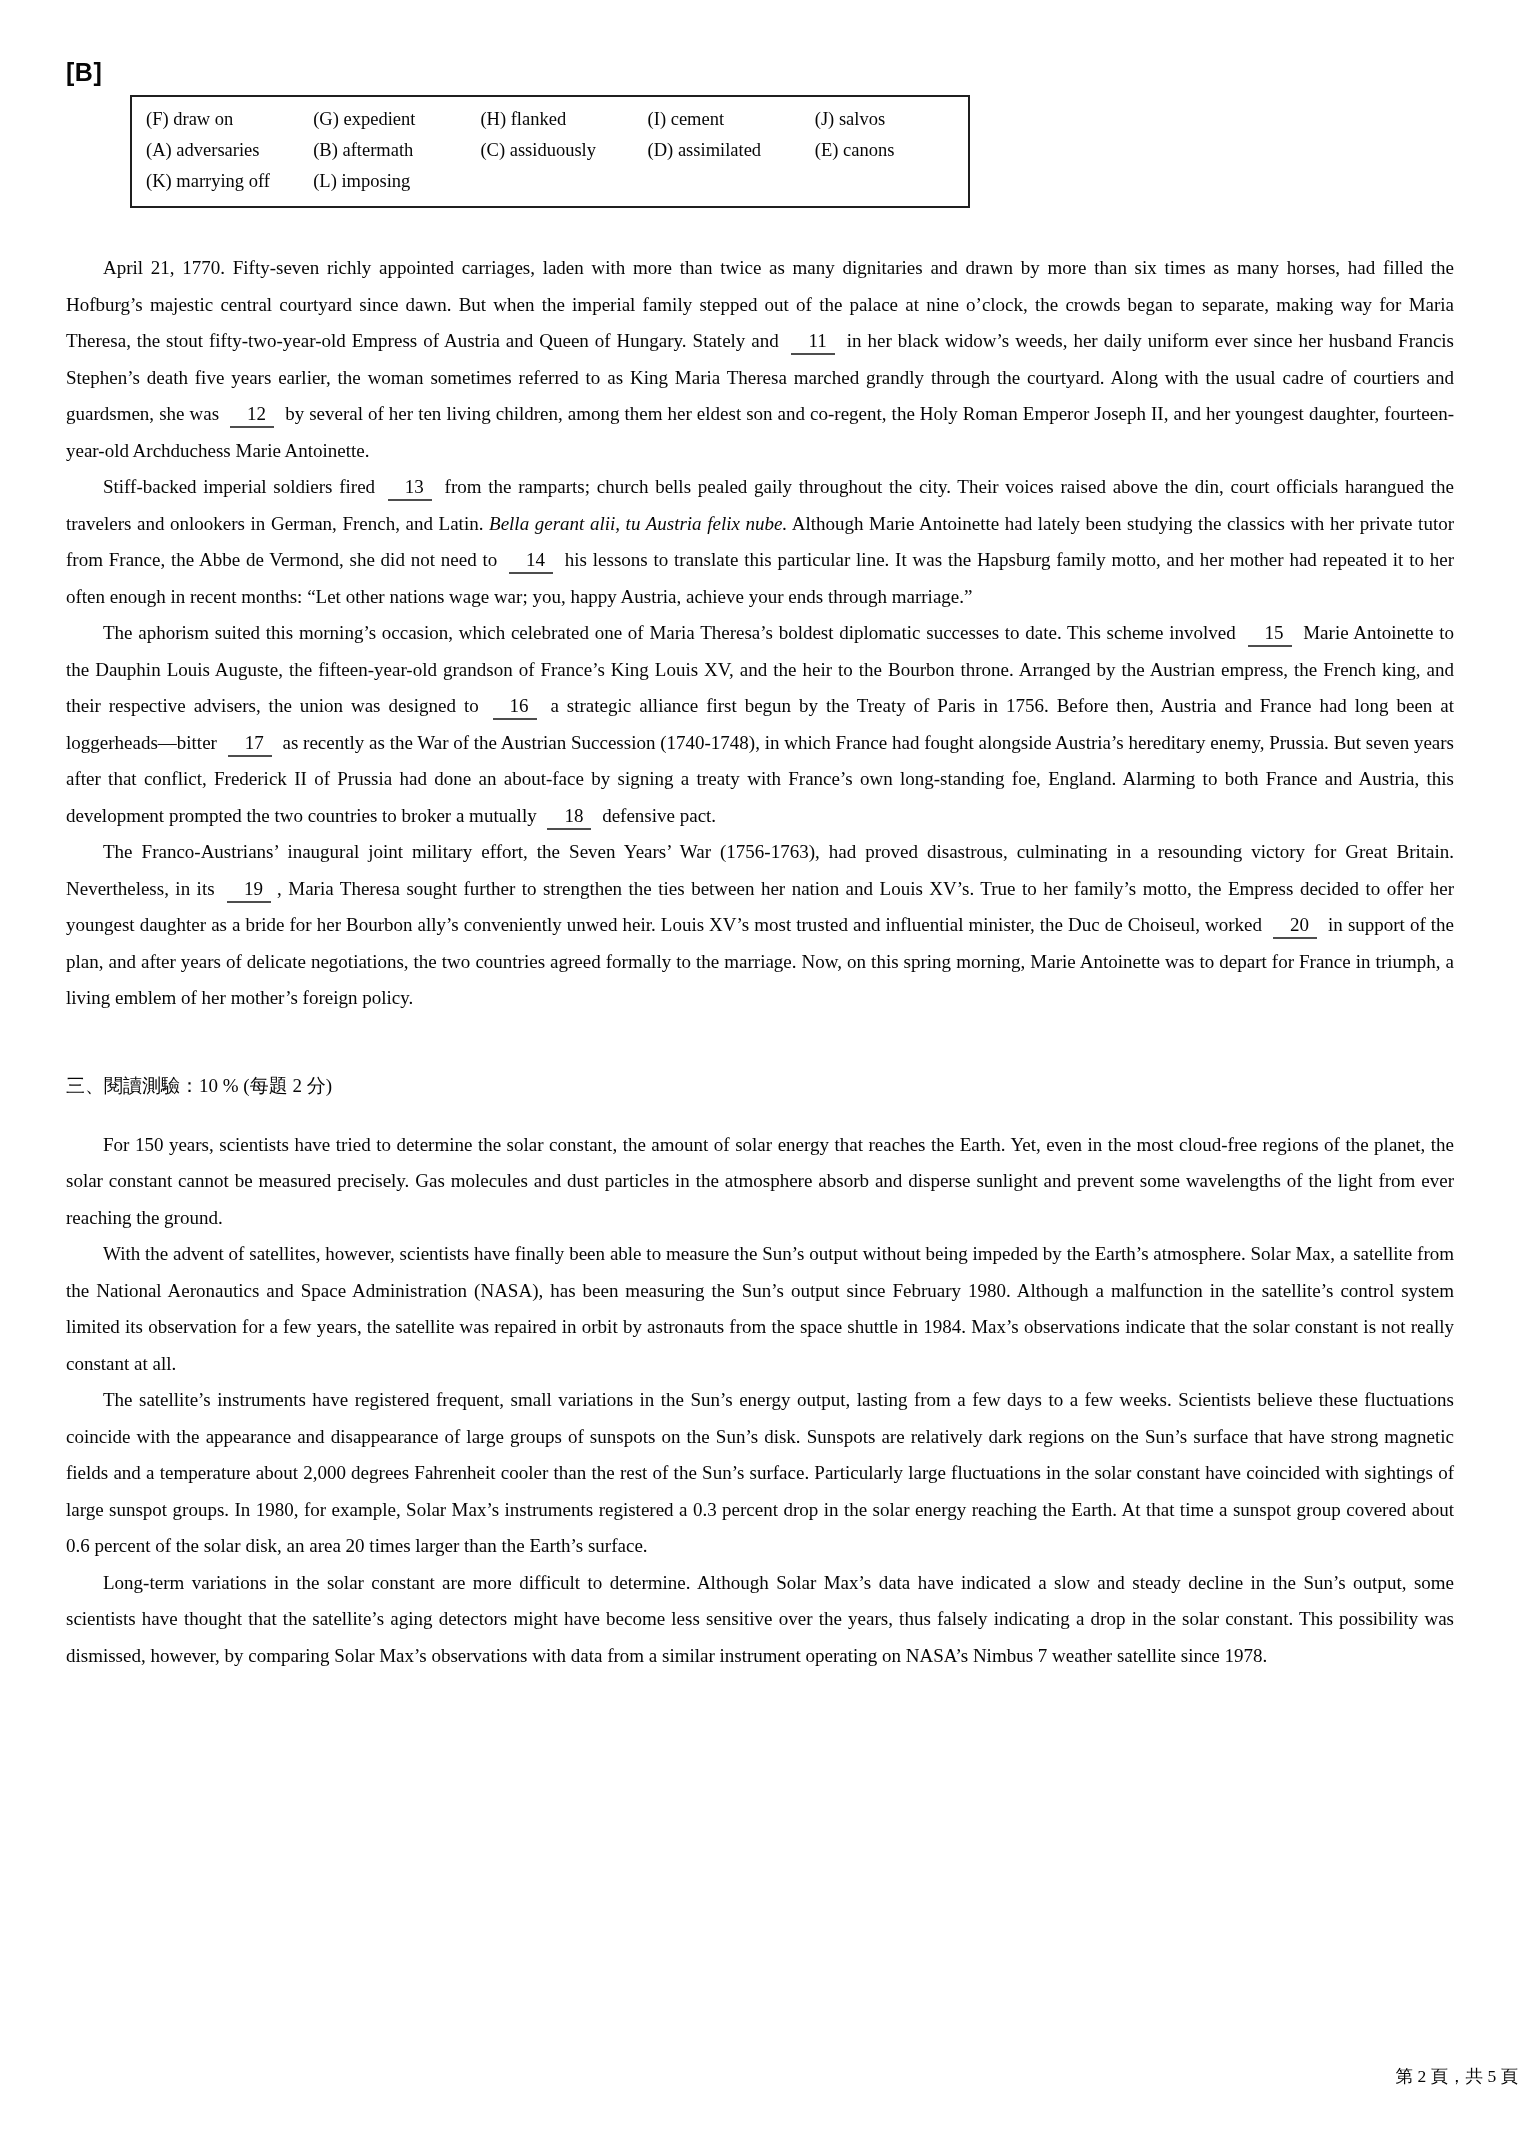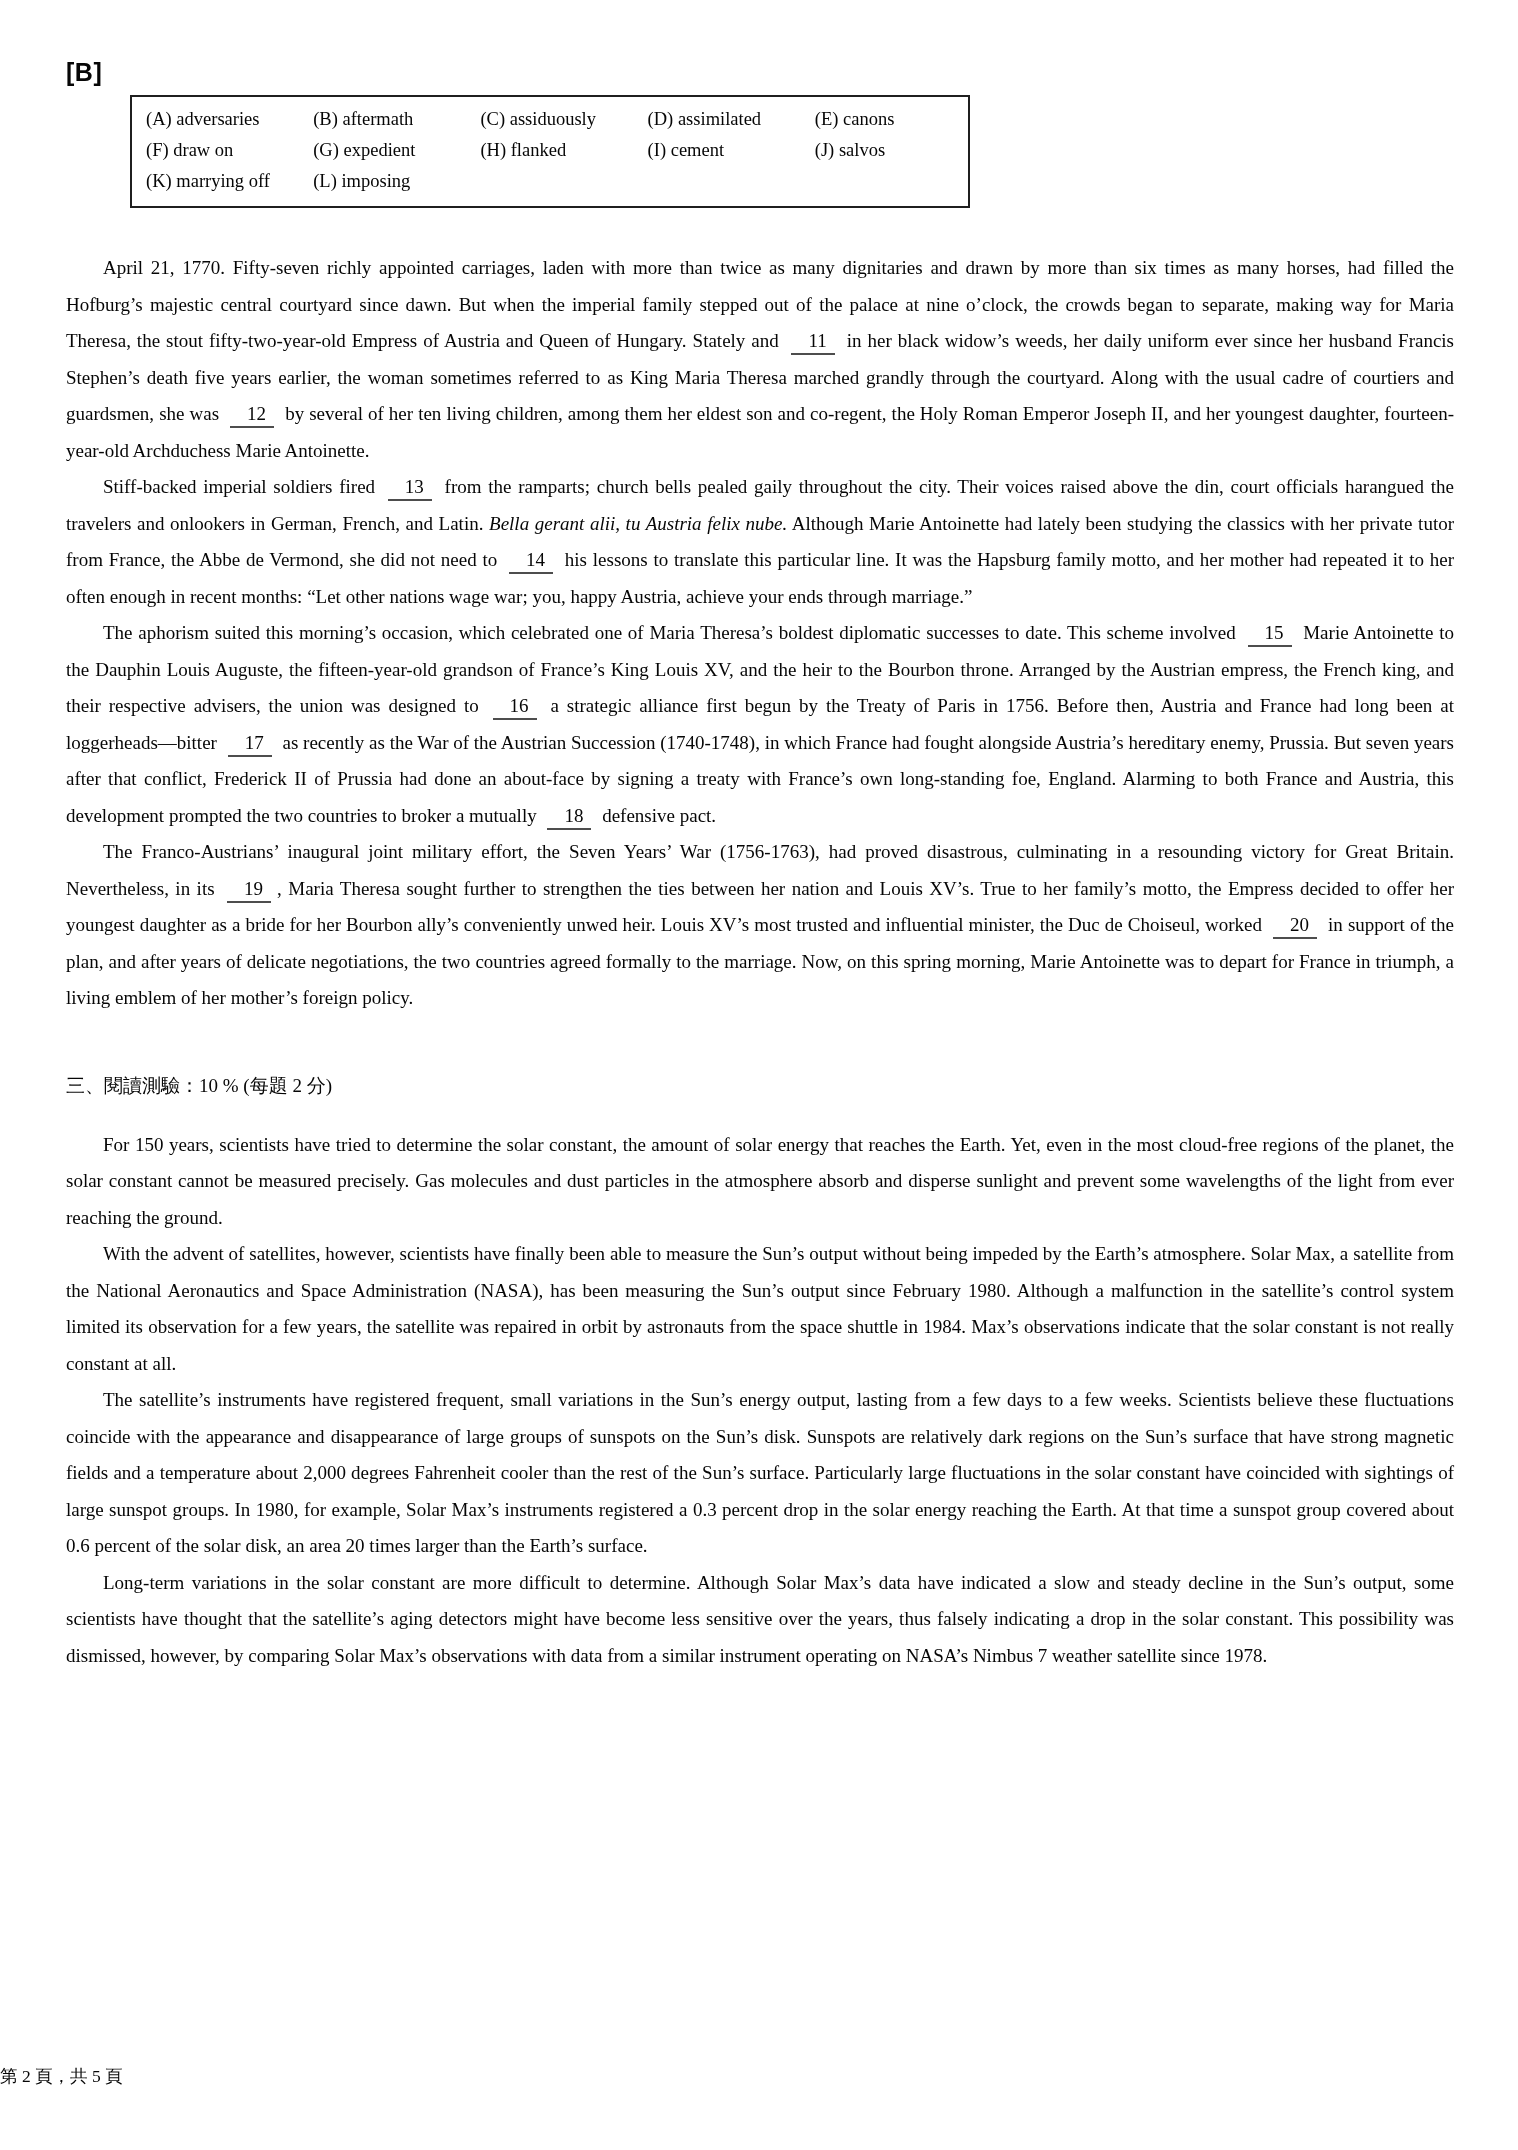--- a/index.html
+++ b/index.html
@@ -59,44 +59,44 @@
   .sec3 {
     margin-top: 54px;
     font-size: 19px;
     line-height: 30px;
   }
   .reading { margin-top: 26px; }
   .footer {
     position: absolute;
     left: 0; bottom: 62px;
     width: 100%;
-    text-align: left;
+    text-align: right;
     font-size: 17.5px;
   }
 </style>
 </head>
 <body>
 
 <div class="page">
   <div class="label-b">[B]</div>
 
   <div class="word-bank">
       <div class="wb-row">
+        <div class="wb-cell"><span>(F)</span> <span>draw on</span></div>
+        <div class="wb-cell"><span>(G)</span> <span>expedient</span></div>
+        <div class="wb-cell"><span>(H)</span> <span>flanked</span></div>
+        <div class="wb-cell"><span>(I)</span> <span>cement</span></div>
+        <div class="wb-cell"><span>(J)</span> <span>salvos</span></div>
+      </div>
+      <div class="wb-row">
         <div class="wb-cell"><span>(A)</span> <span>adversaries</span></div>
         <div class="wb-cell"><span>(B)</span> <span>aftermath</span></div>
         <div class="wb-cell"><span>(C)</span> <span>assiduously</span></div>
         <div class="wb-cell"><span>(D)</span> <span>assimilated</span></div>
         <div class="wb-cell"><span>(E)</span> <span>canons</span></div>
-      </div>
-      <div class="wb-row">
-        <div class="wb-cell"><span>(F)</span> <span>draw on</span></div>
-        <div class="wb-cell"><span>(G)</span> <span>expedient</span></div>
-        <div class="wb-cell"><span>(H)</span> <span>flanked</span></div>
-        <div class="wb-cell"><span>(I)</span> <span>cement</span></div>
-        <div class="wb-cell"><span>(J)</span> <span>salvos</span></div>
       </div>
       <div class="wb-row">
         <div class="wb-cell"><span>(K)</span> <span>marrying off</span></div>
         <div class="wb-cell"><span>(L)</span> <span>imposing</span></div>
         <div class="wb-cell"></div>
         <div class="wb-cell"></div>
         <div class="wb-cell"></div>
       </div>
     </div>
 

